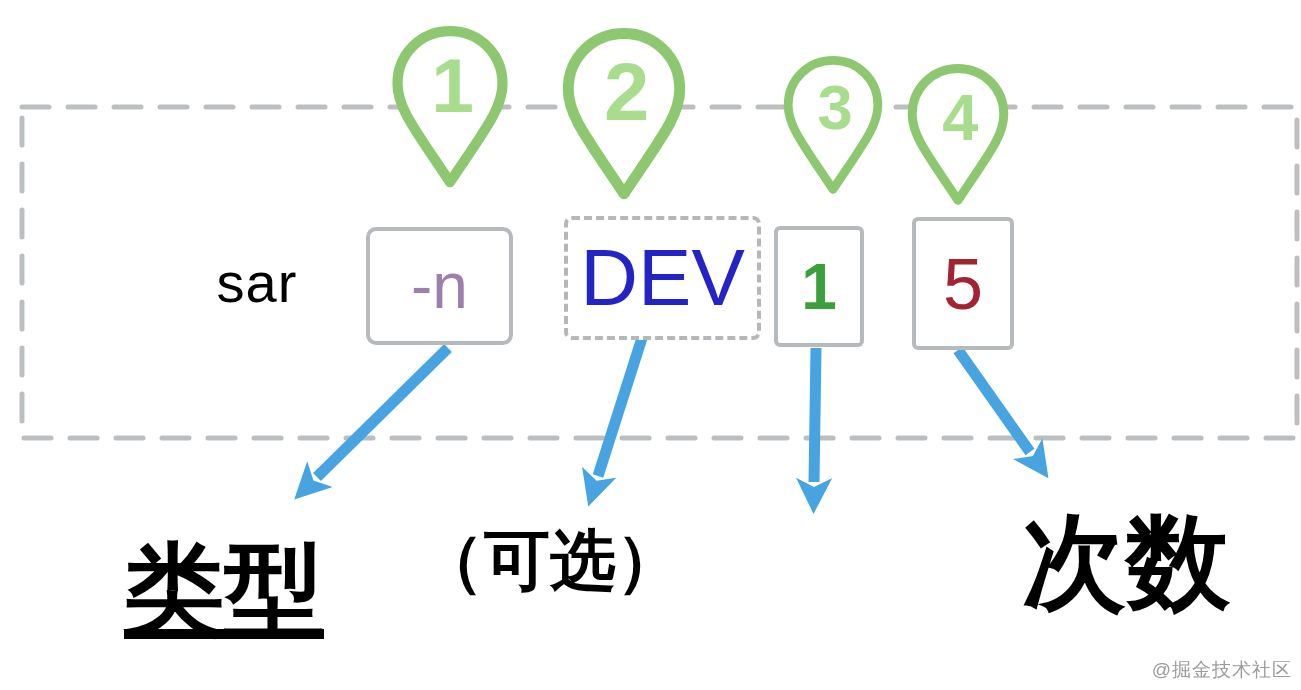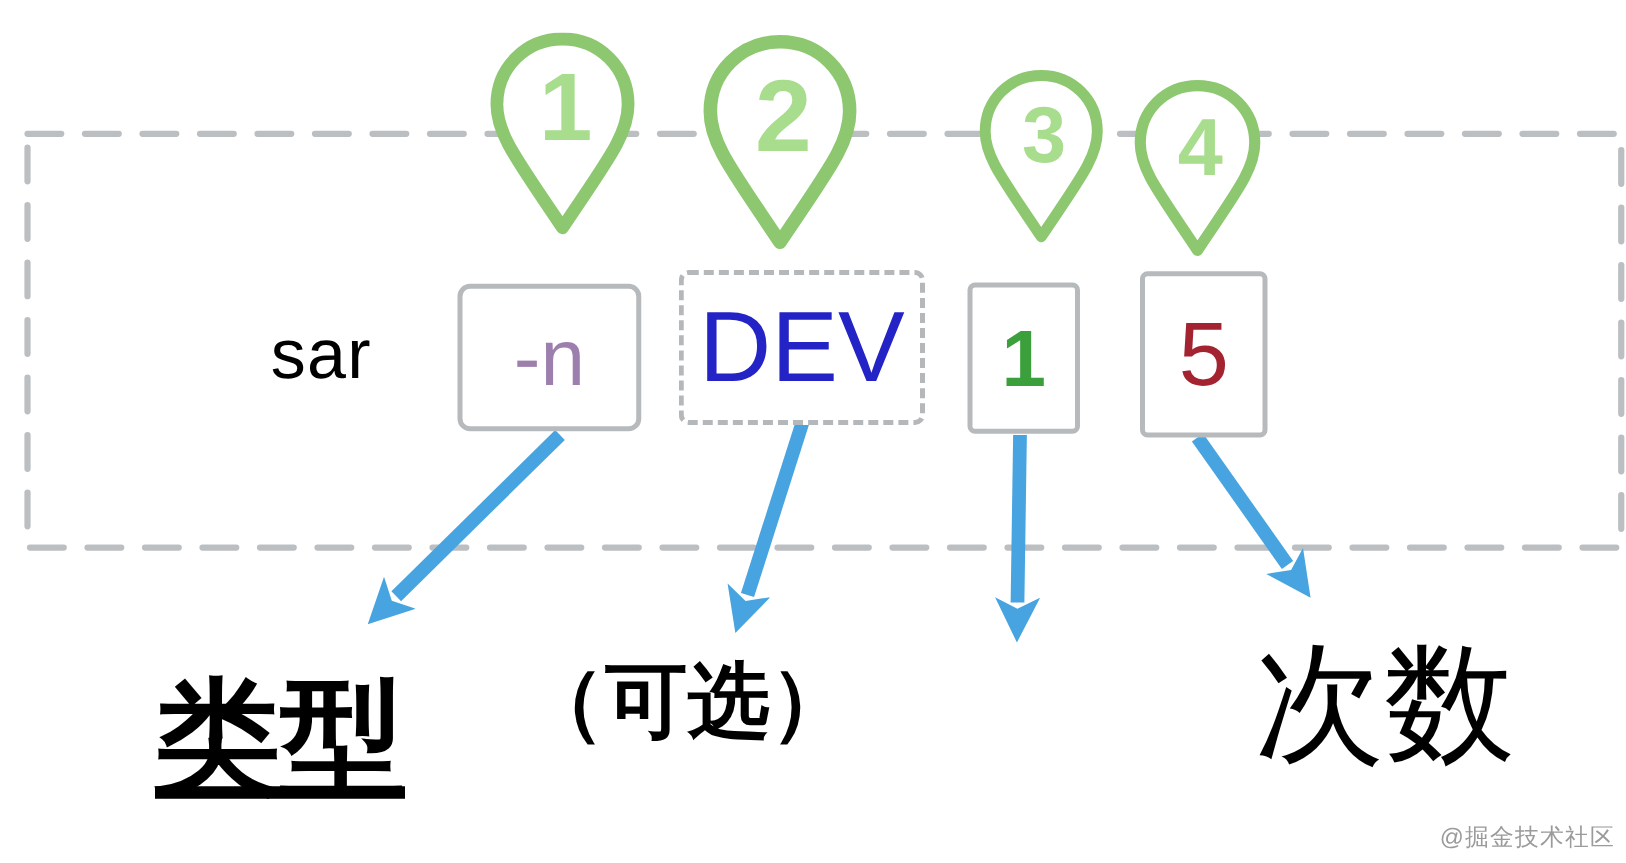--- a/index.html
+++ b/index.html
@@ -22,21 +22,21 @@
   .cmd-box{
     display:flex;align-items:center;justify-content:center;
     background:#ffffff;box-sizing:border-box;
   }
   .flag-box{
     left:366px;top:227px;width:147px;height:118px;
     border:4px solid #b7babd;border-radius:10px;
     font-size:64px;color:#9d7fae;
   }
   .param-box{
-    left:543px;top:216px;width:197px;height:124px;
+    left:564px;top:216px;width:197px;height:124px;
     border:4px dashed #b4b8bb;border-radius:8px;
     font-size:80px;color:#2424c6;font-weight:500;
   }
   .interval-box{
     left:774px;top:226px;width:90px;height:121px;
     border:4px solid #b7babd;border-radius:6px;
     font-size:64px;color:#3ba03b;font-weight:bold;
   }
   .count-box{
     left:912px;top:217px;width:102px;height:133px;
@@ -48,21 +48,21 @@
   .pin{position:absolute;}
   .pin text{font-family:"Liberation Sans",sans-serif;font-weight:bold;}
 
   
   .anno{
     position:absolute;color:#000;text-align:center;
   }
   .label-type{left:99px;top:524px;width:250px;font-size:100px;font-weight:600;text-decoration:underline;}
   .label-type-param{left:395px;top:516px;width:310px;font-size:66px;font-weight:600;line-height:1.35;}
   .label-interval{left:698px;top:530px;width:245px;font-size:58px;font-weight:600;}
-  .label-count{left:985px;top:494px;width:245px;font-size:104px;font-weight:400;}
+  .label-count{left:985px;top:494px;width:245px;font-size:104px;font-weight:700;text-align:right;}
 
   .watermark{
     right:9px;bottom:7px;
     font-size:19px;color:#9b9b9b;letter-spacing:1px;
   }
 </style>
 </head>
 <body>
 
 <div id="canvas">

